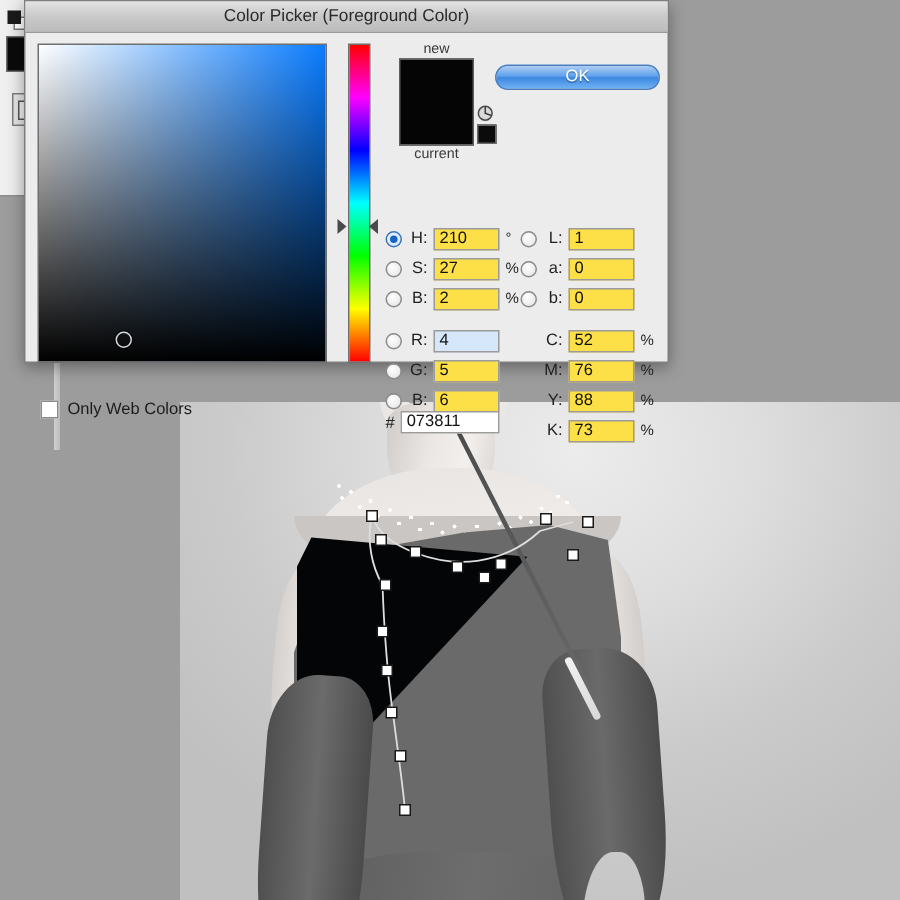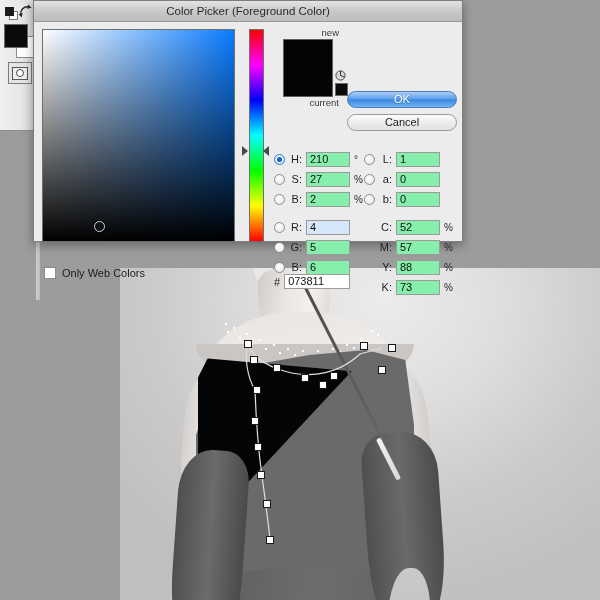--- a/index.html
+++ b/index.html
@@ -189,21 +189,21 @@
     display:flex;align-items:center;justify-content:center;box-sizing:border-box;
   }
   #qmask .dot{width:8px;height:8px;border:1px solid #4a4a4a;border-radius:50%;background:#fff;box-sizing:border-box;}
   #tb-strip{
     position:absolute;left:36px;top:0;width:4px;height:300px;
     background:linear-gradient(90deg,#cfcfcf,#bdbdbd);
   }
 
   
   #dialog{
-    position:absolute;left:33px;top:0px;width:430px;height:242px;
+    position:absolute;left:16px;top:0px;width:430px;height:242px;
     background:#ececec;
     border:1px solid #7e7e7e;
     box-shadow:0 3px 10px rgba(0,0,0,.35);
     box-sizing:border-box;
   }
   #titlebar{
     height:20px;
     background:linear-gradient(180deg,#e3e3e3,#c9c9c9 50%,#bcbcbc);
     border-bottom:1px solid #9a9a9a;
     display:flex;align-items:center;justify-content:center;
@@ -238,21 +238,21 @@
   }
   .hue-arrow{
     position:absolute;width:0;height:0;
     border-top:5px solid transparent;border-bottom:5px solid transparent;
   }
   #hue-arrow-l{left:-4px;top:117px;border-left:6px solid #4a4a4a;}
   #hue-arrow-r{right:-4px;top:117px;border-right:6px solid #4a4a4a;}
 
   
   #swatch-area{position:absolute;left:243px;top:5px;width:62px;}
-  .sw-label{font-size:9.5px;color:#3a3a3a;text-align:right;line-height:12px;}
+  .sw-label{font-size:9.5px;color:#3a3a3a;text-align:center;line-height:12px;}
   #sw-box{
     width:50px;height:58px;margin:0 auto;
     border:1px solid #5f5f5f;box-sizing:border-box;
     background:#050505;
   }
   #alert-icon{
     position:absolute;left:58px;top:43px;width:11px;height:11px;
   }
   #alert-sw{
     position:absolute;left:58px;top:56px;width:13px;height:13px;
@@ -265,21 +265,20 @@
     display:block;width:110px;height:17px;margin-bottom:6px;
     border-radius:9px;border:1px solid #9a9a9a;
     background:linear-gradient(180deg,#fdfdfd,#ececec 52%,#e1e1e1);
     font-size:11px;color:#1c1c1c;line-height:15px;text-align:center;
     box-sizing:border-box;cursor:default;
   }
   .btn.primary{
     border:1px solid #4a7ec0;color:#fff;
     background:linear-gradient(180deg,#aecdf3,#5ea0ec 45%,#3d87e0 52%,#6fb2f4);
     text-shadow:0 1px 0 rgba(0,0,0,.25);
-    margin-top:48px;
   }
   .btn.wide{margin-top:4px;}
 
   
   .num-col{position:absolute;}
   #col-hsb{left:240px;top:127px;}
   #col-lab{left:330px;top:127px;}
   .nrow{height:20px;display:flex;align-items:center;}
   .radio{
     width:11px;height:11px;border-radius:50%;border:1px solid #8a8a8a;
@@ -287,21 +286,21 @@
     box-sizing:border-box;margin-right:4px;flex:0 0 auto;position:relative;
   }
   .radio.on{border-color:#3a74b8;background:radial-gradient(circle at 40% 35%,#eaf3ff,#cfe2fa);}
   .radio.on:after{
     content:"";position:absolute;left:2px;top:2px;width:5px;height:5px;
     border-radius:50%;background:#1565c0;
   }
   .radio.hidden{visibility:hidden;}
   .nlabel{font-size:11px;color:#1f1f1f;width:13px;text-align:right;margin-right:4px;}
   .nfield{
-    width:44px;height:15px;background:#86efac;border:1px solid #9b9b9b;
+    width:44px;height:15px;background:#fde047;border:1px solid #9b9b9b;
     box-sizing:border-box;font-size:11px;color:#111;line-height:13px;
     padding-left:3px;
   }
   .nfield.sel{background:#d6e6fb;}
   .nunit{font-size:10px;color:#1f1f1f;margin-left:4px;width:10px;}
 
   
   #owc{position:absolute;left:10px;top:245px;display:flex;align-items:center;}
   #owc .cb{
     width:12px;height:12px;background:#fff;border:1px solid #8b8b8b;
@@ -411,21 +410,20 @@
       <div class="sw-label">current</div>
       <svg id="alert-icon" viewBox="0 0 11 11">
         <circle cx="5.5" cy="5.5" r="4.6" fill="#d9d9d9" stroke="#4a4a4a" stroke-width="1"></circle>
         <path d="M5.5 1 L5.5 5.5 L9.5 7" stroke="#3a3a3a" stroke-width="1" fill="none"></path>
       </svg>
       <div id="alert-sw"></div>
     </div>
 
     <div id="btns">
       <div class="btn primary">OK</div>
-      <div class="btn">Cancel</div>
     </div>
 
     <div class="num-col" id="col-hsb">
       <div class="nrow">
         <span class="radio on"></span>
         <span class="nlabel">H:</span>
         <span class="nfield">210</span>
         <span class="nunit">°</span>
       </div>
       <div class="nrow">
@@ -483,21 +481,21 @@
       <div style="height:8px"></div>
       <div class="nrow">
         <span class="radio hidden"></span>
         <span class="nlabel">C:</span>
         <span class="nfield">52</span>
         <span class="nunit">%</span>
       </div>
       <div class="nrow">
         <span class="radio hidden"></span>
         <span class="nlabel">M:</span>
-        <span class="nfield">57</span>
+        <span class="nfield">76</span>
         <span class="nunit">%</span>
       </div>
       <div class="nrow">
         <span class="radio hidden"></span>
         <span class="nlabel">Y:</span>
         <span class="nfield">88</span>
         <span class="nunit">%</span>
       </div>
       <div class="nrow">
         <span class="radio hidden"></span>

